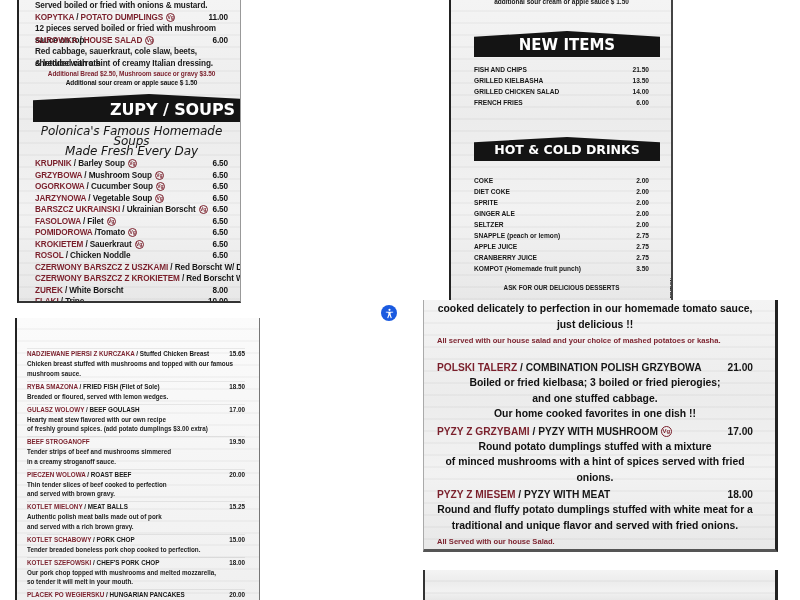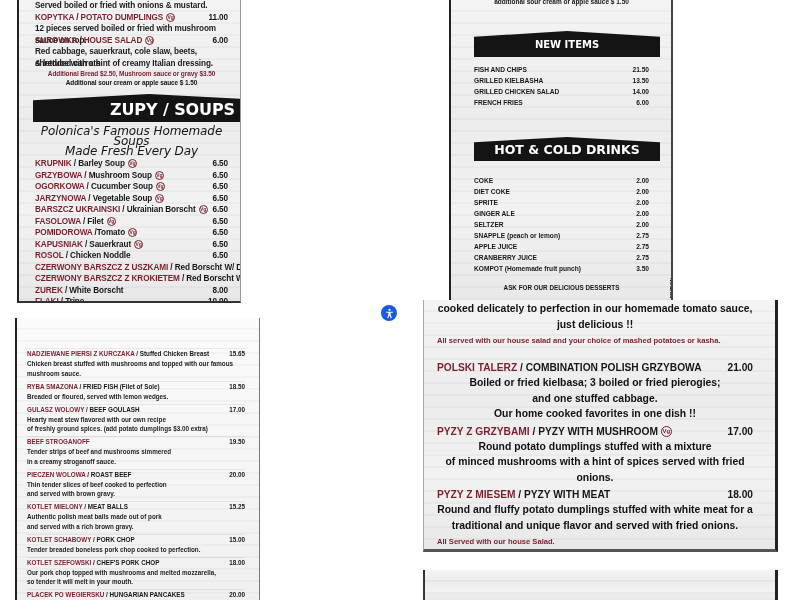--- a/index.html
+++ b/index.html
@@ -43,21 +43,21 @@
     margin: 0 auto; background: #141414; color: #fff; text-align: center; font-weight: bold;
     clip-path: polygon(0 22%, 50% 0, 100% 22%, 100% 100%, 0 100%);
     font-family: "DejaVu Sans", sans-serif;
   }
   #soups-banner { width: 232px; height: 28px; line-height: 32px; font-size: 16px; margin-top: 7px; margin-left: -2px; padding-left: 47px; }
   .subhead { text-align: center; font-style: italic; font-size: 12px; line-height: 10px; font-weight: normal; font-family: "DejaVu Sans", sans-serif; }
 
   
   #card-drinks .inner { padding: 0 22px 0 23px; font-size: 6.6px; font-weight: bold; font-family: "Liberation Sans", sans-serif; }
   #card-drinks .line { height: 11px; line-height: 11px; }
-  #new-banner { width: 186px; height: 26px; line-height: 28px; font-size: 10px; margin-top: 26px; }
+  #new-banner { width: 186px; height: 26px; line-height: 28px; font-size: 15px; margin-top: 26px; }
   #drinks-banner { width: 186px; height: 24px; line-height: 26px; font-size: 12.5px; margin-top: 29px; }
 
   
   #card-entrees .inner { padding: 30px 14px 0 10px; font-size: 6.3px; font-family: "Liberation Sans", sans-serif; }
   #card-entrees .title { font-weight: bold; height: 10px; line-height: 10px; }
   #card-entrees .d { line-height: 9.5px; color: #222; font-weight: bold; }
   #card-entrees .item { margin-bottom: 2.5px; border-top: 1px solid rgba(0,0,0,0.07); }
 
   
   #card-specials .inner { padding: 0 22px 0 13px; font-family: "Liberation Sans", sans-serif; }
@@ -120,21 +120,21 @@
         </div>
         <div class="line row">
           <span><span class="red">FASOLOWA</span><span> / Filet</span><span class="vg">Vg</span></span>
           <span>6.50</span>
         </div>
         <div class="line row">
           <span><span class="red">POMIDOROWA</span><span> /Tomato</span><span class="vg">Vg</span></span>
           <span>6.50</span>
         </div>
         <div class="line row">
-          <span><span class="red">KAPUSNIAK</span><span> / Sauerkraut</span><span class="vg">Vg</span></span>
+          <span><span class="red">KROKIETEM</span><span> / Sauerkraut</span><span class="vg">Vg</span></span>
           <span>6.50</span>
         </div>
         <div class="line row">
           <span><span class="red">ROSOL</span><span> / Chicken Noddle</span></span>
           <span>6.50</span>
         </div>
         <div class="line row">
           <span><span class="red">CZERWONY BARSZCZ Z USZKAMI</span><span> / Red Borscht W/ Dumplings</span></span>
         </div>
         <div class="line row">

